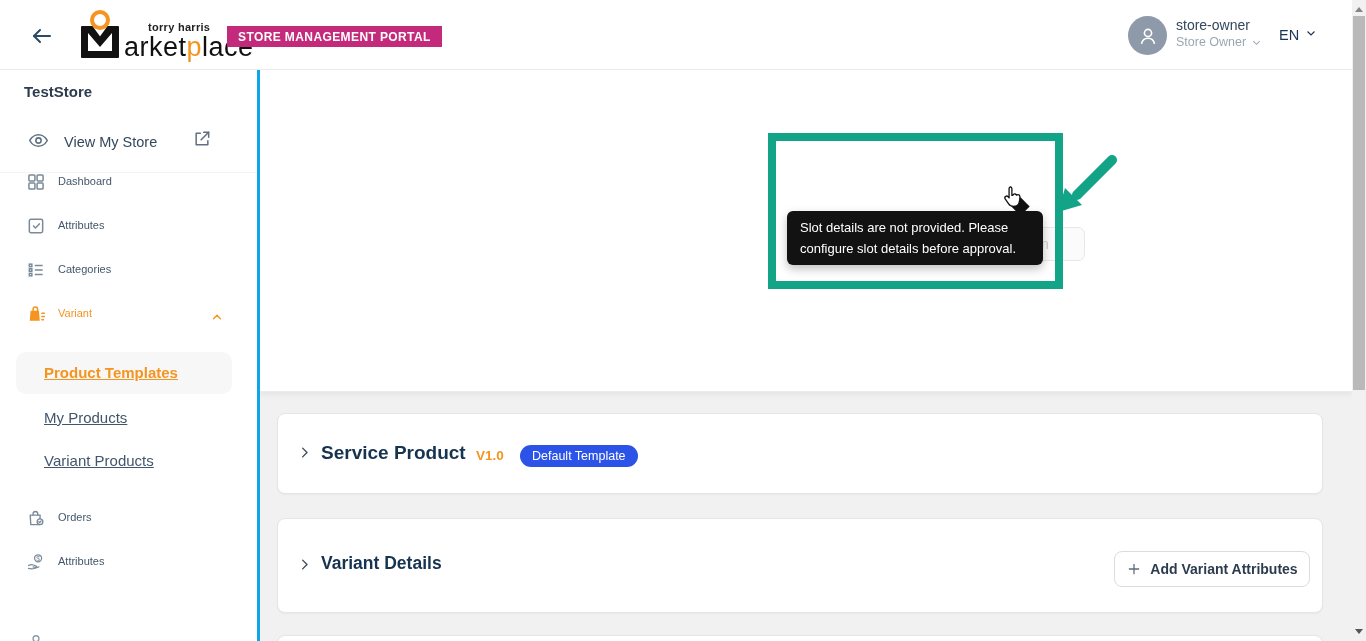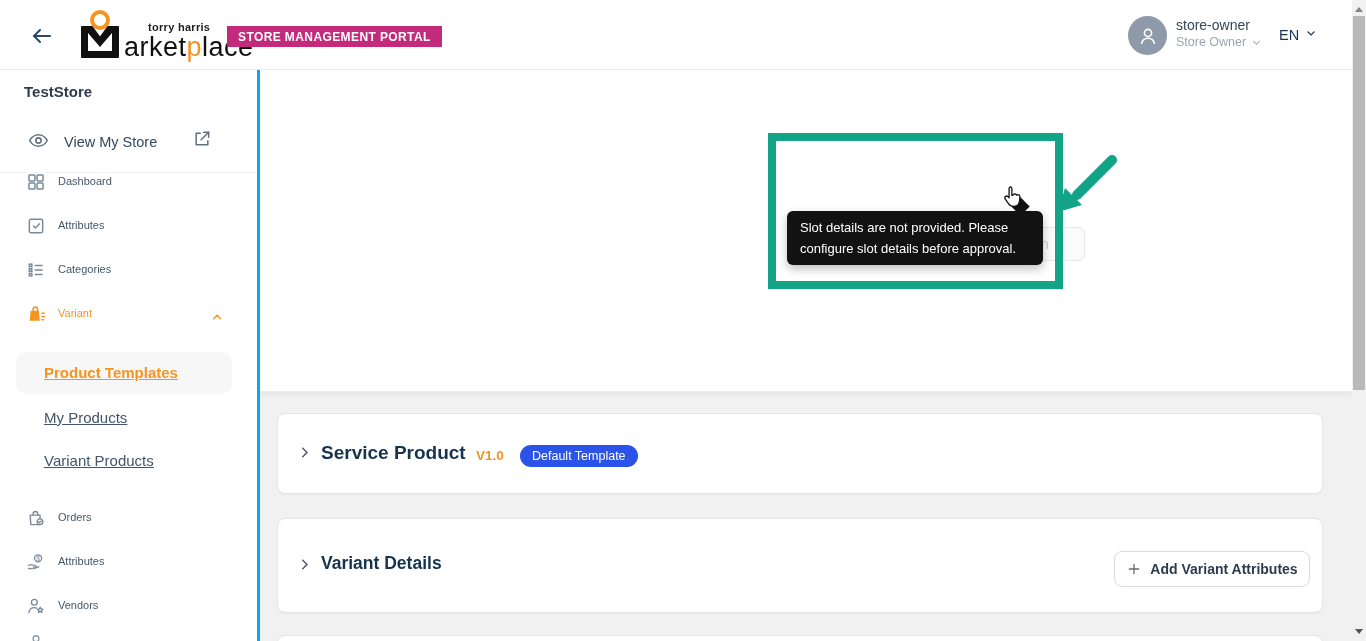--- a/index.html
+++ b/index.html
@@ -238,30 +238,20 @@
       <svg width="20" height="20" viewBox="0 0 24 24" fill="none" stroke="currentColor" stroke-width="1.5" stroke-linecap="round">
           <circle cx="14.5" cy="7.5" r="4.2"></circle>
           <text x="14.5" y="10.3" font-size="8" text-anchor="middle" fill="currentColor" stroke="none">$</text>
           <path d="M3 16.2c2-1.4 4-1.5 6-.6l3.2 1.3c1.1.5.6 2-.7 1.7l-3-.7"></path>
           <path d="M3 19.6c2.6.8 5.2.7 7.8-.1l4.6-1.7"></path>
         </svg>
     </span>
     <span class="lbl">Attributes</span>
   </div>
 
-  <div class="mi" style="top:524px">
-    <span class="ic">
-      <svg width="20" height="20" viewBox="0 0 24 24" fill="none" stroke="currentColor" stroke-width="1.6" stroke-linecap="round" stroke-linejoin="round">
-          <circle cx="10" cy="7.5" r="3.5"></circle>
-          <path d="M3.5 20c.5-4 3-6 6.5-6 1 0 1.9.2 2.7.5"></path>
-          <path d="M17 13.5l1 2 2.2.3-1.6 1.6.4 2.2-2-1.1-2 1.1.4-2.2-1.6-1.6 2.2-.3z"></path>
-        </svg>
-    </span>
-    <span class="lbl">Vendors</span>
-  </div>
 
   <div class="partial-ic">
     <svg width="20" height="20" viewBox="0 0 24 24" fill="none" stroke="currentColor" stroke-width="1.6">
         <circle cx="12" cy="8" r="3.5"></circle>
       </svg>
   </div>
 </div>
 
 <div class="main-gray"></div>
 <div class="main-top"></div>

